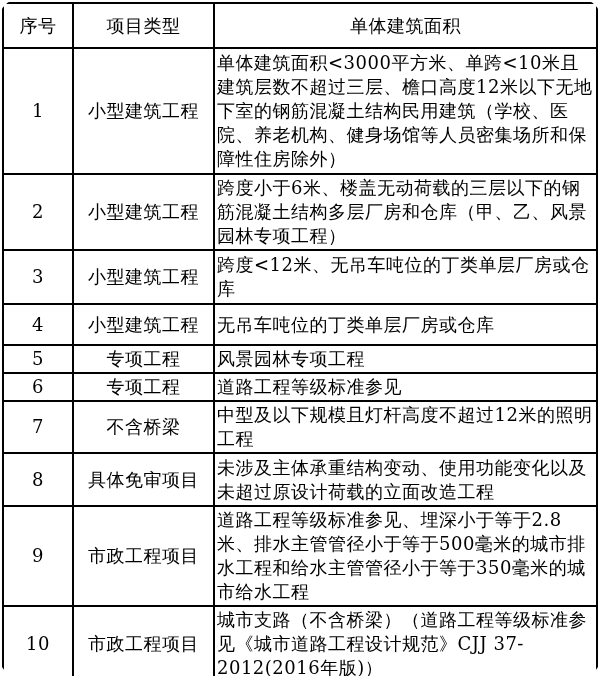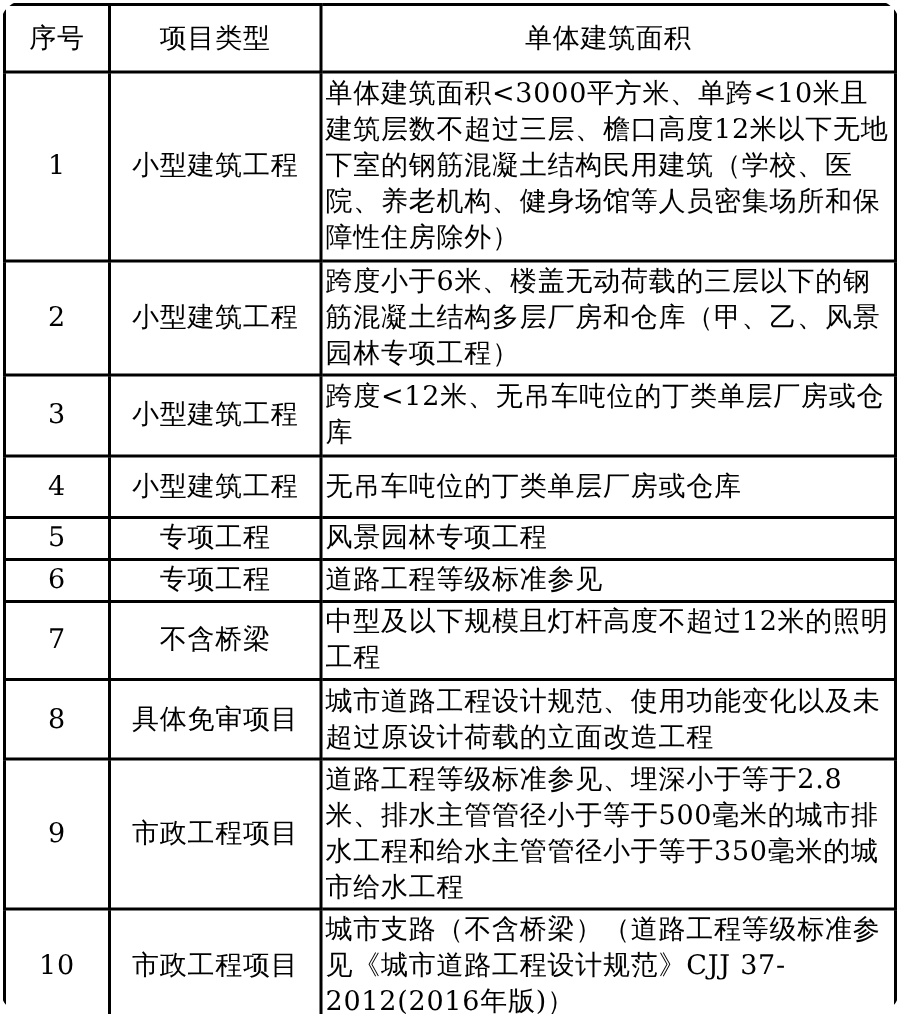--- a/index.html
+++ b/index.html
@@ -108,21 +108,21 @@
 
       <tr class="r7">
         <td class="cell-no">7</td>
         <td class="cell-type">不含桥梁</td>
         <td class="cell-item">中型及以下规模且灯杆高度不超过12米的照明工程</td>
       </tr>
 
       <tr class="r8">
         <td class="cell-no">8</td>
         <td class="cell-type">具体免审项目</td>
-        <td class="cell-item">城市道路工程设计规范、使用功能变化以及未超过原设计荷载的立面改造工程</td>
+        <td class="cell-item">未涉及主体承重结构变动、使用功能变化以及未超过原设计荷载的立面改造工程</td>
       </tr>
 
       <tr class="r9">
         <td class="cell-no">9</td>
         <td class="cell-type">市政工程项目</td>
         <td class="cell-item">道路工程等级标准参见、埋深小于等于2.8米、排水主管管径小于等于500毫米的城市排水工程和给水主管管径小于等于350毫米的城市给水工程</td>
       </tr>
 
       <tr class="r10">
         <td class="cell-no">10</td>

